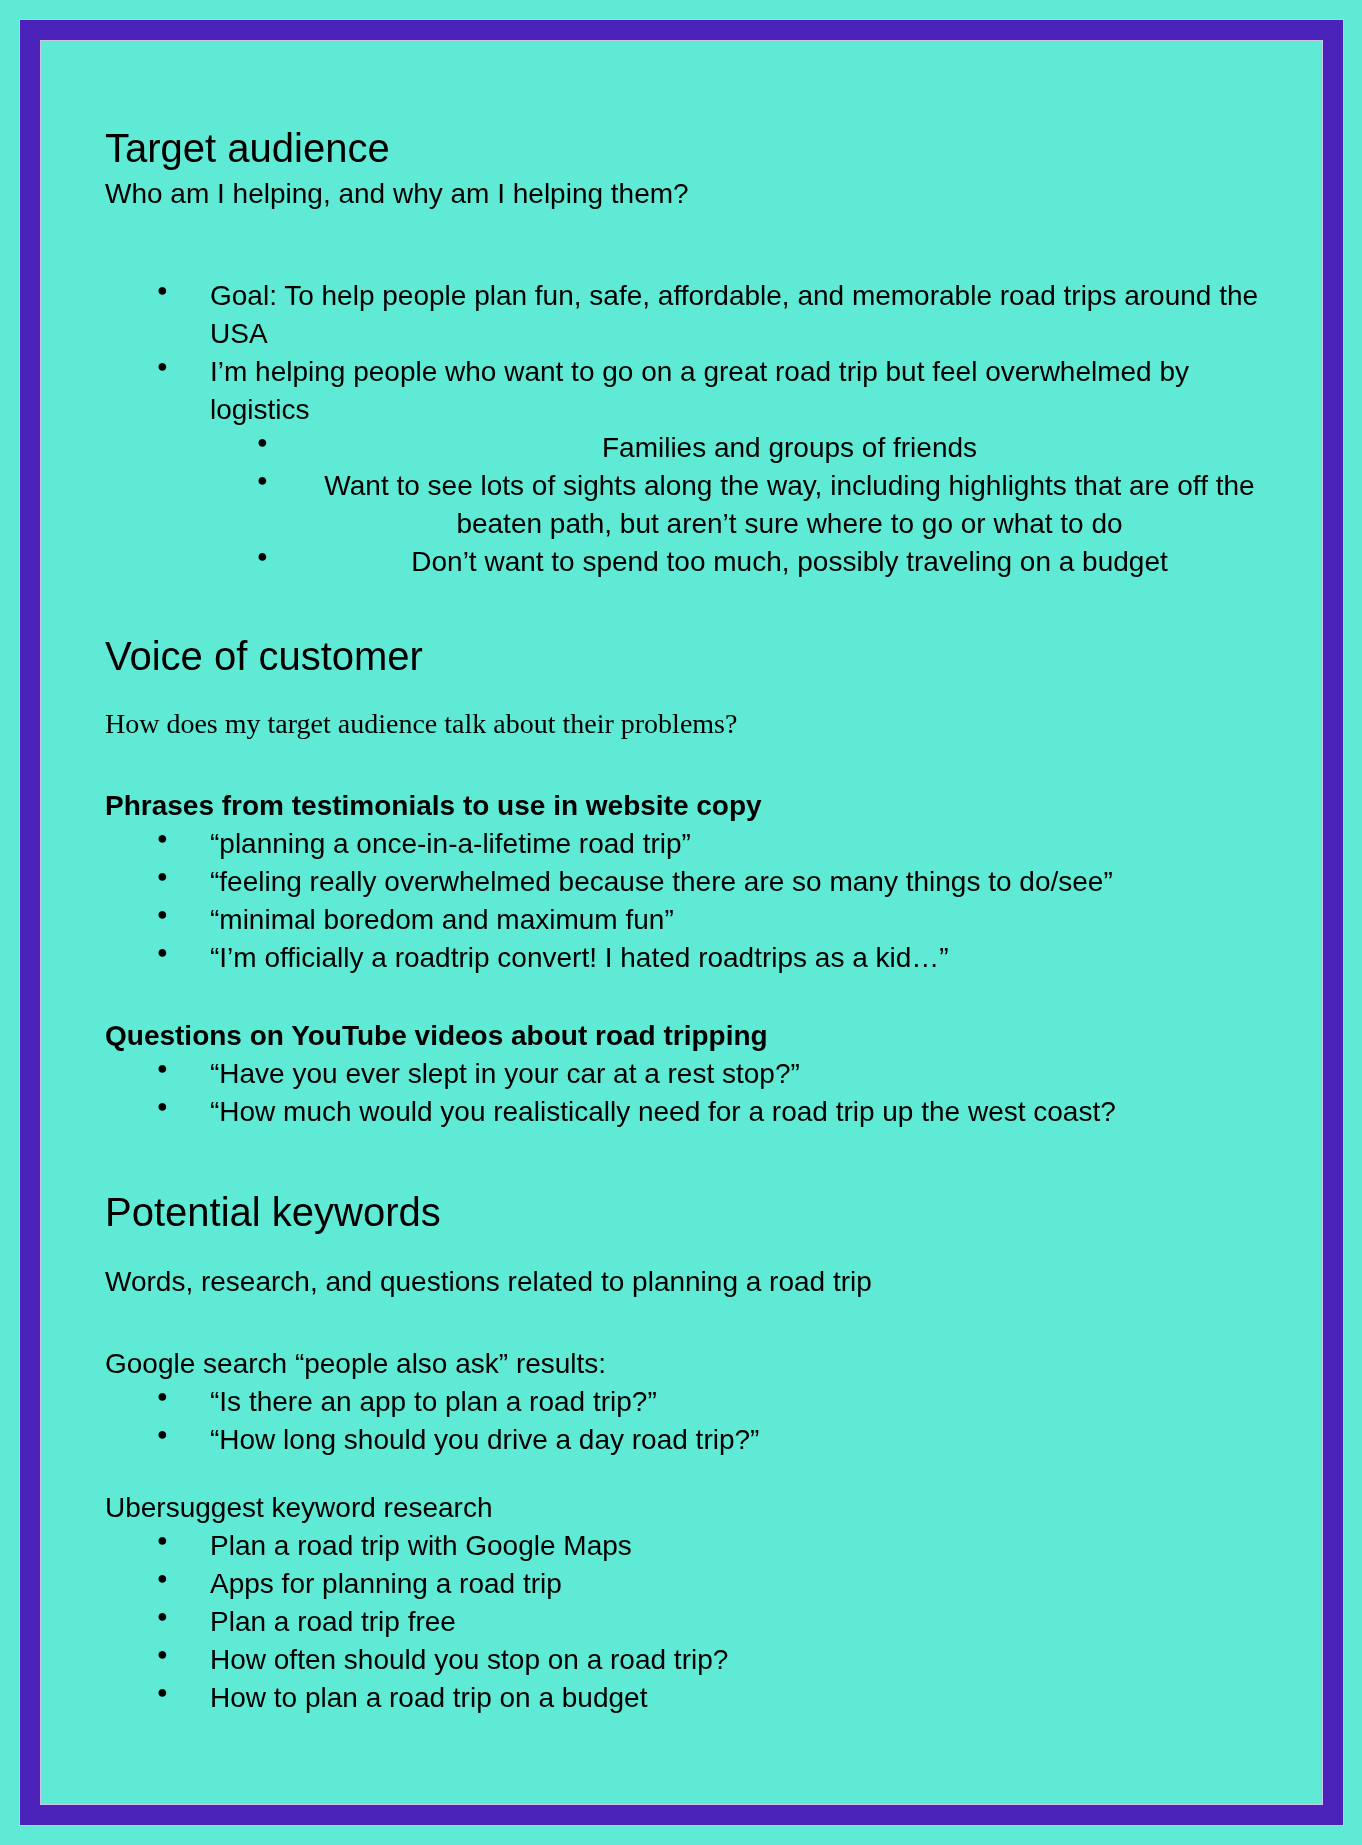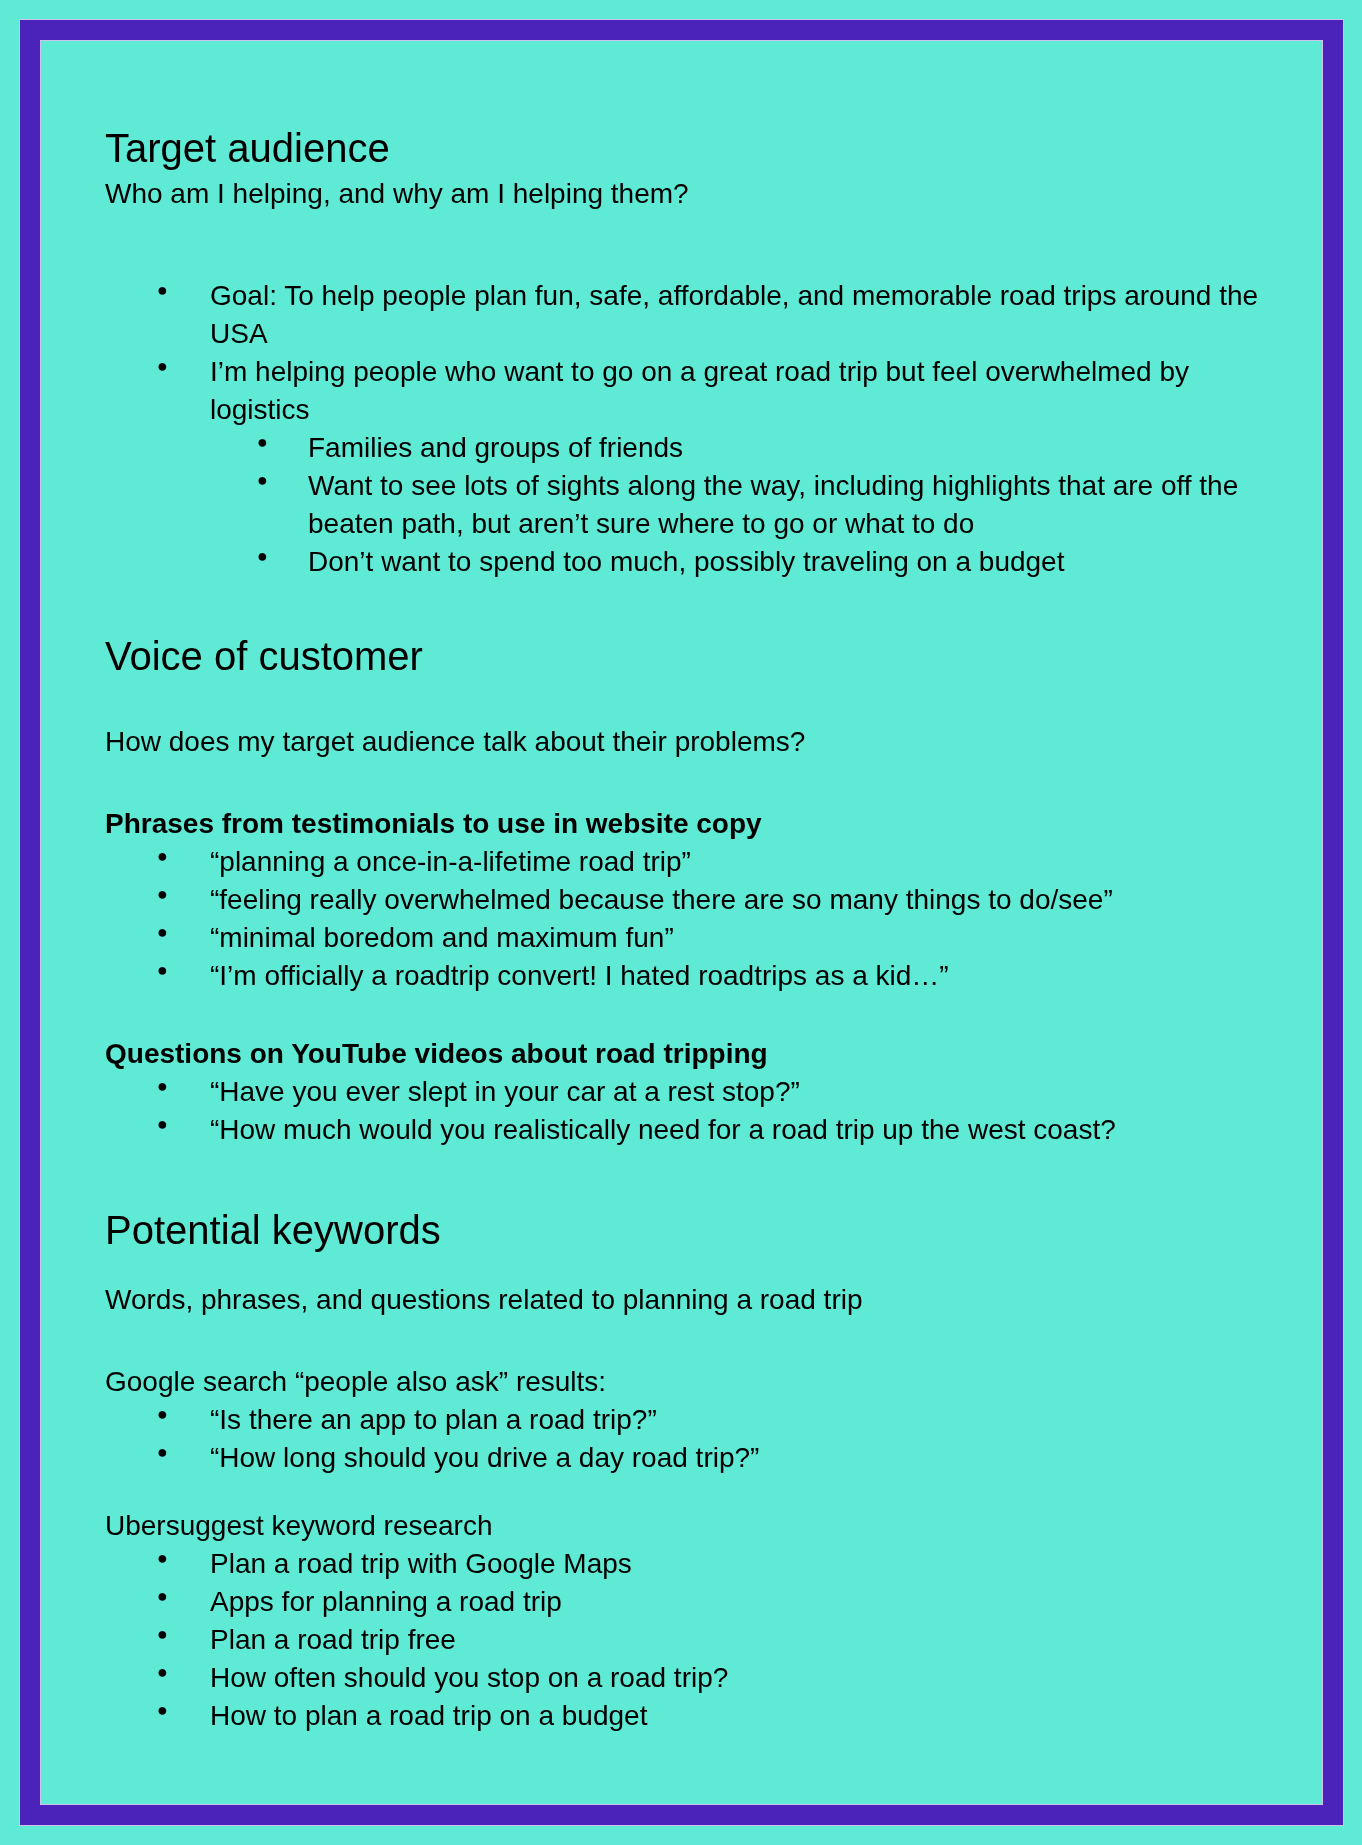--- a/index.html
+++ b/index.html
@@ -55,35 +55,35 @@
   li { position: relative; }
   ul.l1 > li { padding-left: 105px; }
   ul.l1 > li::before {
     content: "●";
     position: absolute;
     left: 52px;
     top: -6px;
     font-size: 18px;
     line-height: 38px;
   }
-  ul.l2 > li { padding-left: 203px; }
+  ul.l2 > li { padding-left: 203px; text-align: center; }
   ul.l2 > li::before {
     content: "●";
     position: absolute;
     left: 152px;
     top: -6px;
     font-size: 18px;
     line-height: 38px;
   }
   
   .h1-target      { margin-top: 0; }
   .p-who          { margin-top: 2px; }
   .ul-goals       { margin-top: 64px; }
   .h1-voice       { margin-top: 50px; }
-  .p-how          { margin-top: 42px; }
+  .p-how          { margin-top: 24px; font-family: Liberation Serif, serif; }
   .p-phrases      { margin-top: 44px; }
   .p-questions    { margin-top: 40px; }
   .h1-keywords    { margin-top: 56px; }
   .p-words        { margin-top: 26px; }
   .p-google       { margin-top: 44px; }
   .p-ubersuggest  { margin-top: 30px; }
 </style>
 </head>
 <body>
 
@@ -122,21 +122,21 @@
 
       <p class="bold p-questions">Questions on YouTube videos about road tripping</p>
 
       <ul class="l1">
         <li>“Have you ever slept in your car at a rest stop?”</li>
         <li>“How much would you realistically need for a road trip up the west coast?</li>
       </ul>
 
       <h1 class="h1-keywords">Potential keywords</h1>
 
-      <p class="p-words">Words, phrases, and questions related to planning a road trip</p>
+      <p class="p-words">Words, research, and questions related to planning a road trip</p>
 
       <p class="p-google">Google search “people also ask” results:</p>
 
       <ul class="l1">
         <li>“Is there an app to plan a road trip?”</li>
         <li>“How long should you drive a day road trip?”</li>
       </ul>
 
       <p class="p-ubersuggest">Ubersuggest keyword research</p>
 

